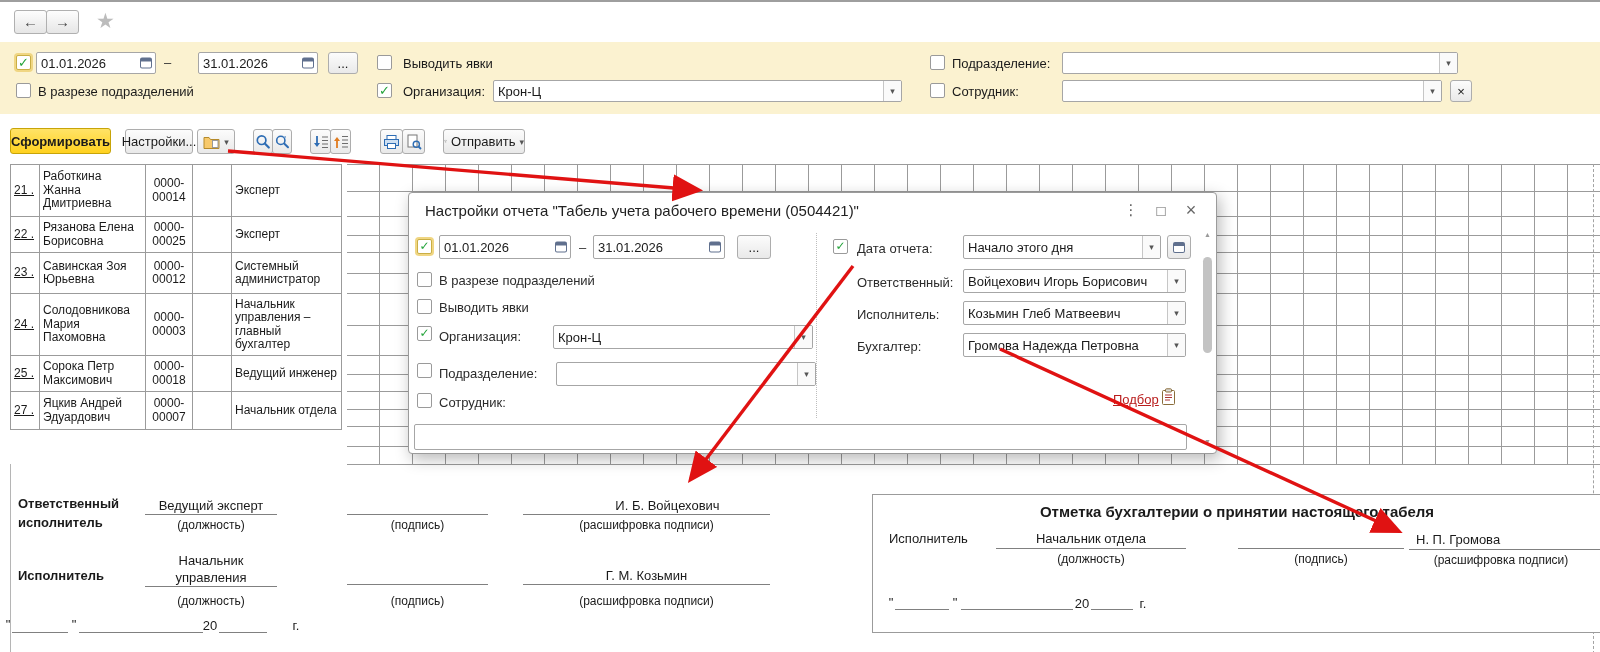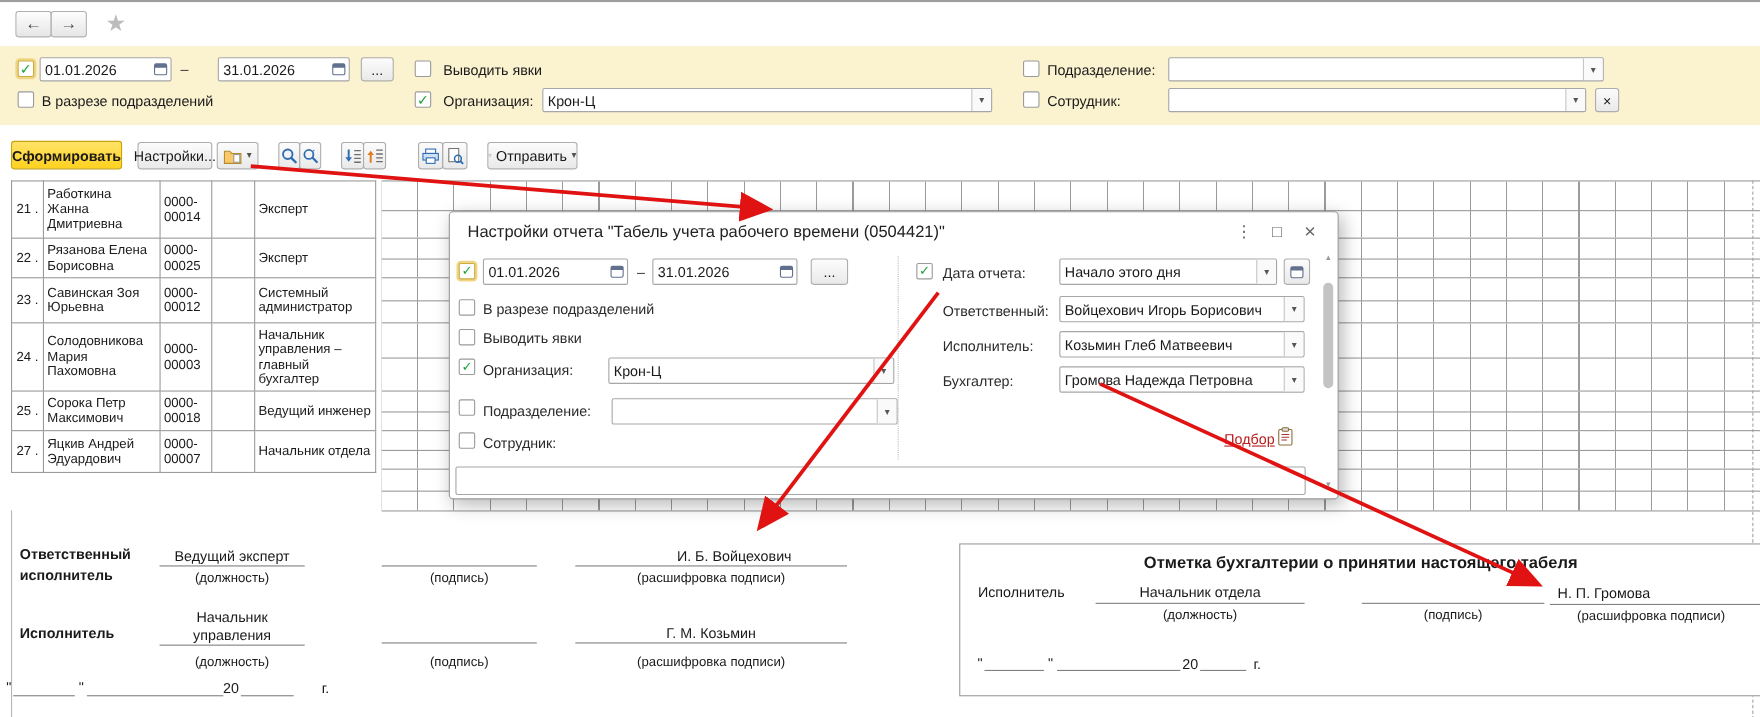--- a/index.html
+++ b/index.html
@@ -23,22 +23,22 @@
        display:flex;align-items:center;justify-content:center;font-size:9px;color:#555;}
   .ical{position:absolute;right:3px;top:50%;transform:translateY(-50%);width:12px;height:11px;background:#fff;
         border:1px solid #60708e;border-top:4px solid #60708e;border-radius:2px;box-sizing:border-box;}
   .btn{position:absolute;background:linear-gradient(#fcfcfc,#e9e9e9);border:1px solid #adadad;border-radius:3px;
        font-size:13px;color:#1a1a1a;display:flex;align-items:center;justify-content:center;box-sizing:border-box;gap:4px;}
   .btn-gen{background:linear-gradient(#ffe367,#ffd11f);border:1px solid #c7a408;font-weight:bold;}
   .dashtxt{position:absolute;font-size:13px;color:#333;}
   
   .emp-table{position:absolute;left:10px;top:162px;border-collapse:collapse;table-layout:fixed;font-size:12px;color:#1a1a1a;background:#fff;}
   .emp-table td{border:1px solid #9b9b9b;padding:1px 3px;vertical-align:middle;line-height:1.12;overflow:hidden;}
-  .tdnum{text-align:center;padding-left:2px;}
-  .tdcode{}
+  .tdnum{text-align:left;padding-left:2px;text-decoration:underline;}
+  .tdcode{text-align:center;}
   .days{position:absolute;left:347px;top:162px;width:1253px;border-top:1px solid #9b9b9b;}
   .drow{position:relative;border-bottom:1px solid #9b9b9b;box-sizing:border-box;
         background-image:repeating-linear-gradient(to right,transparent 0,transparent 32px,#9b9b9b 32px,#9b9b9b 33px);}
   .drow::after{content:'';position:absolute;left:0;right:0;top:50%;height:1px;background:#9b9b9b;}
   .pagebreak{position:absolute;left:1593px;top:162px;height:490px;border-left:1px dashed #a3a3a3;}
   .sheetedge{position:absolute;left:10px;top:462px;height:188px;border-left:1px solid #b5b5b5;}
   
   .sigb{position:absolute;font-size:13px;font-weight:bold;white-space:nowrap;}
   .sigt{position:absolute;font-size:13px;text-align:center;white-space:nowrap;}
   .sigcap{position:absolute;font-size:12px;text-align:center;color:#1a1a1a;white-space:nowrap;}

